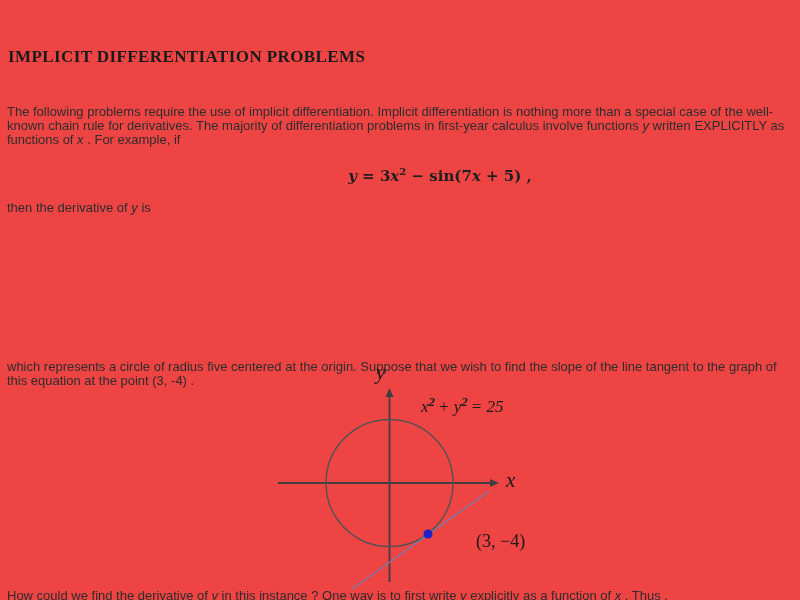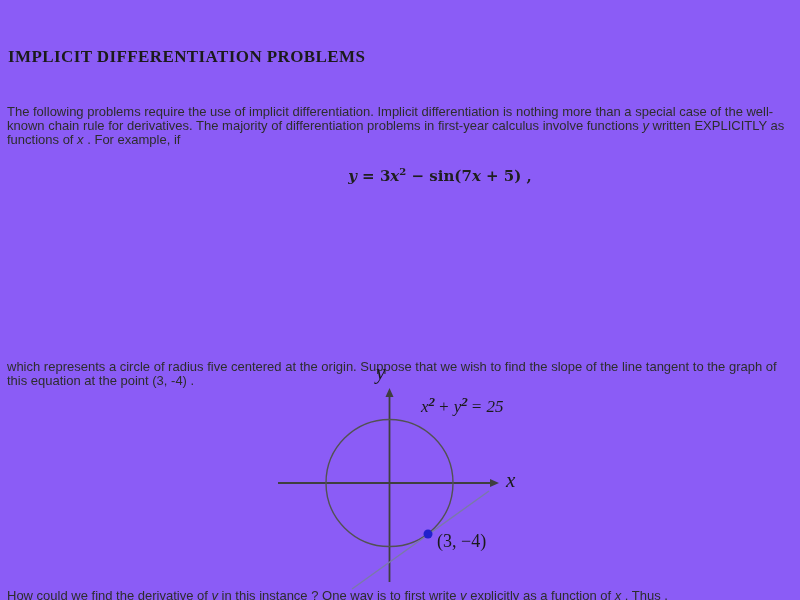--- a/index.html
+++ b/index.html
@@ -1,17 +1,17 @@
 <!DOCTYPE html>
 <html><head>
 <meta charset="utf-8">
 <style>
   html,body{margin:0;padding:0;background:#ffffff;}
   .page{
-    position:relative;width:800px;height:600px;background:#8b5cf6;
+    position:relative;width:800px;height:600px;background:#ef4444;
     overflow:hidden;font-family:"Liberation Sans",sans-serif;color:#2d2d2d;
   }
   .abs{position:absolute;}
   .title{
     font-family:"Liberation Serif",serif;font-weight:bold;font-size:17px;
     letter-spacing:0.4px;color:#1b1b1b;white-space:nowrap;
   }
   .body-text{font-size:13px;line-height:14px;color:#2d2d2d;}
   .body-text i{font-style:italic;}
   .center-line{left:0;width:800px;text-align:center;margin-left:40px;}
@@ -23,38 +23,41 @@
   .math-img sup{font-size:10px;vertical-align:6px;}
   .inline-eq{font-size:14px;color:#2d2d2d;white-space:nowrap;}
   .inline-eq i{font-style:italic;}
   .inline-eq sup{font-size:10px;vertical-align:5px;}
   .graph-label{
     font-family:"Liberation Serif",serif;color:#1a1a1a;white-space:nowrap;
   }
   .axis-label{font-size:21px;font-style:italic;}
   .graph-eq{font-size:17px;}
   .graph-eq sup{font-size:13px;font-weight:bold;vertical-align:6px;margin-right:3px;}
-  .point-label{font-size:18px;}
+  .point-label{font-size:18px;margin-left:39px;}
   .cut-line{top:589px;}
 </style>
 </head>
 <body>
 
 <div class="page">
 
   <div class="abs title" style="left:8px;top:47px;">IMPLICIT DIFFERENTIATION PROBLEMS</div>
 
   <div class="abs body-text" style="left:7px;top:105px;width:784px;">
     <span>The following problems require the use of implicit differentiation. Implicit differentiation is nothing more than a special case of the well-known chain rule for derivatives. The majority of differentiation problems in first-year calculus involve functions </span><i>y</i><span> written EXPLICITLY as functions of </span><i>x</i><span> . For example, if</span>
   </div>
 
   <div class="abs center-line math-img" style="top:166px;">
     <i>y</i><span> = 3</span><i>x</i><sup>2</sup><span> − sin(7</span><i>x</i><span> + 5) ,</span>
   </div>
 
+  <div class="abs body-text" style="left:7px;top:201px;">
+    <span>then the derivative of </span><i>y</i><span> is</span>
+  </div>
 
 
 
 
   <div class="abs body-text" style="left:7px;top:322px;width:784px;margin-top:38px;">which represents a circle of radius five centered at the origin. Suppose that we wish to find the slope of the line tangent to the graph of this equation at the point (3, -4) .</div>
 
   <svg class="abs" style="left:255px;top:358px;" width="290" height="240" viewBox="0 0 290 240">
 
     <line x1="23" y1="125" x2="238" y2="125" stroke-width="1.8" stroke="#3f3f3f"></line>
     <polygon points="244,125 235,121 235,129" fill="#3f3f3f"></polygon>

